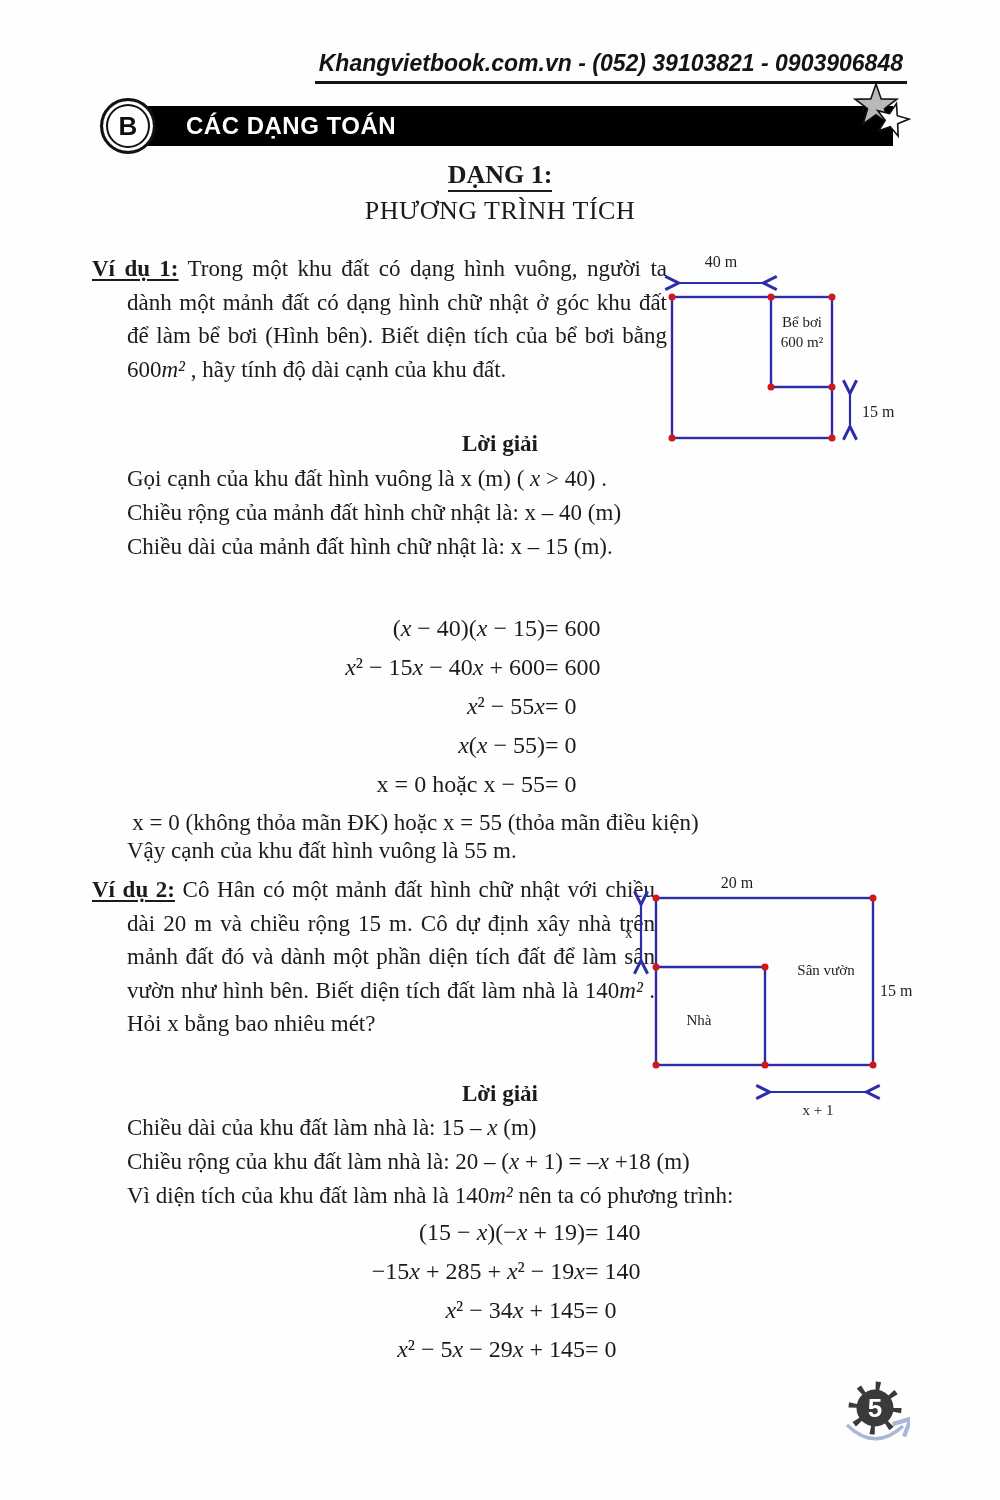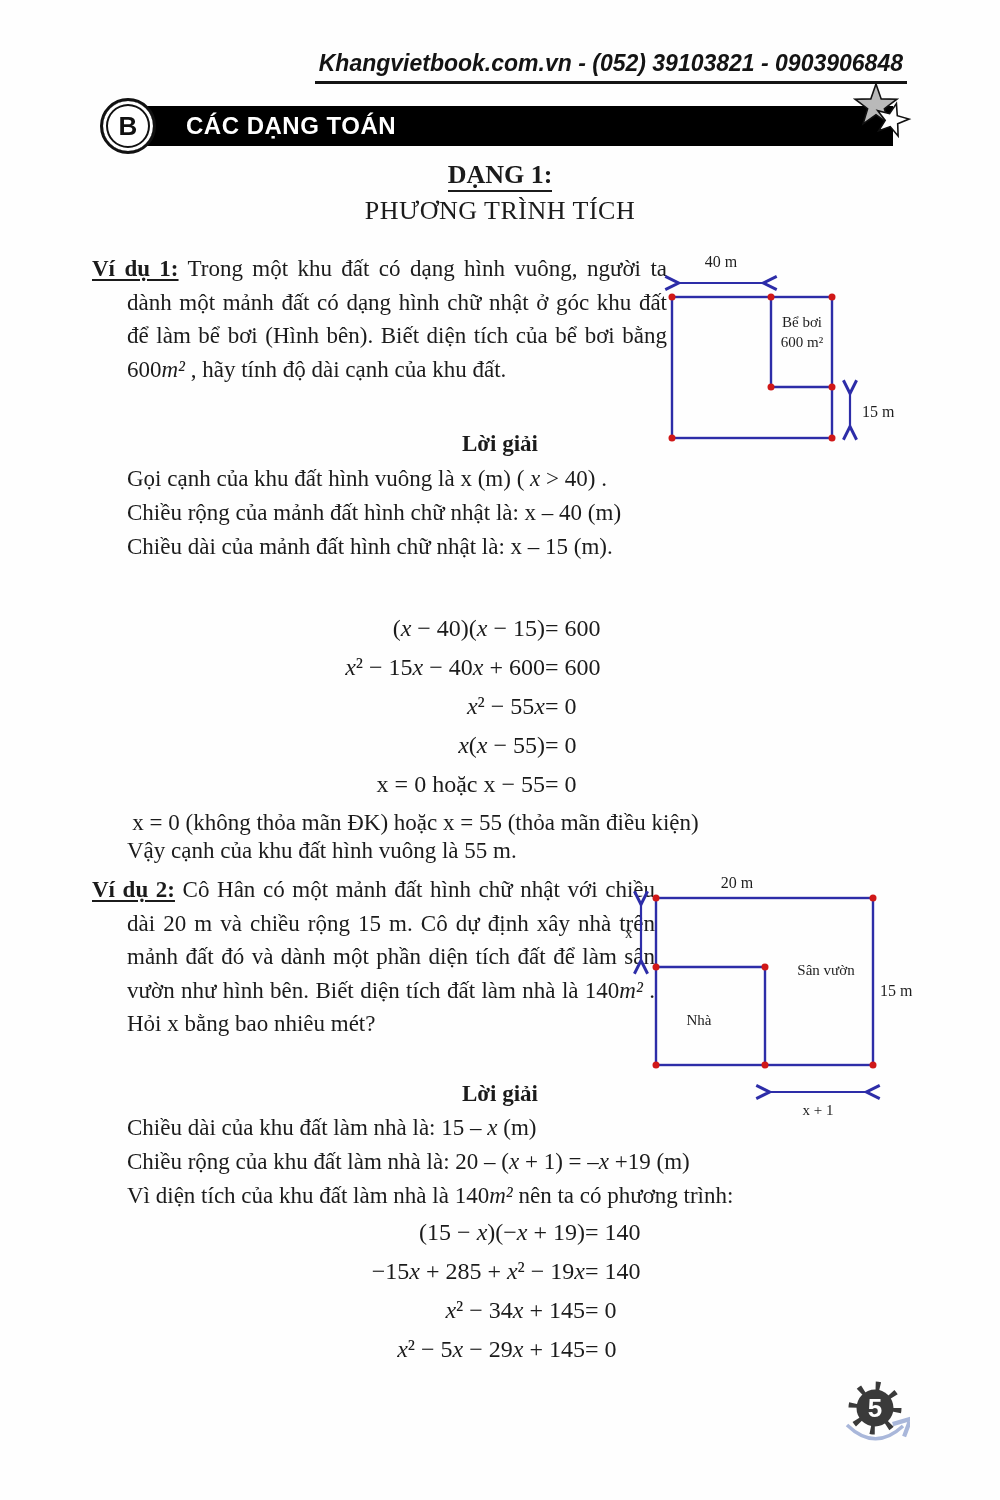--- a/index.html
+++ b/index.html
@@ -177,21 +177,21 @@
       <circle cx="43" cy="99" r="3.5"></circle>
         <circle cx="152" cy="99" r="3.5"></circle>
       <circle cx="43" cy="197" r="3.5"></circle>
         <circle cx="152" cy="197" r="3.5"></circle>
         <circle cx="260" cy="197" r="3.5"></circle>
     </g>
   </svg>
 
   <div class="abs h-center loigiai lg2">Lời giải</div>
   <div class="abs sol-line" style="top:1115px;text-align:center;"><span>Chiều dài của khu đất làm nhà là: 15 – </span><i>x</i><span> (m)</span></div>
-  <div class="abs sol-line" style="top:1149px;"><span>Chiều rộng của khu đất làm nhà là: 20 – (</span><i>x</i><span> + 1) = –</span><i>x</i><span> +19 (m)</span></div>
+  <div class="abs sol-line" style="top:1149px;"><span>Chiều rộng của khu đất làm nhà là: 20 – (</span><i>x</i><span> + 1) = –</span><i>x</i><span> +18 (m)</span></div>
   <div class="abs sol-line" style="top:1183px;"><span>Vì diện tích của khu đất làm nhà là </span><span>140</span><i>m²</i><span> nên ta có phương trình:</span></div>
 
   <div class="abs eq-block" style="top:1217px;margin-left:40px;">
       <div class="eq-row">
         <span class="eq-lhs">(15 − <i>x</i>)(−<i>x</i> + 19)</span>
         <span class="eq-rhs">= 140</span>
       </div>
       <div class="eq-row">
         <span class="eq-lhs">−15<i>x</i> + 285 + <i>x</i>² − 19<i>x</i></span>
         <span class="eq-rhs">= 140</span>

